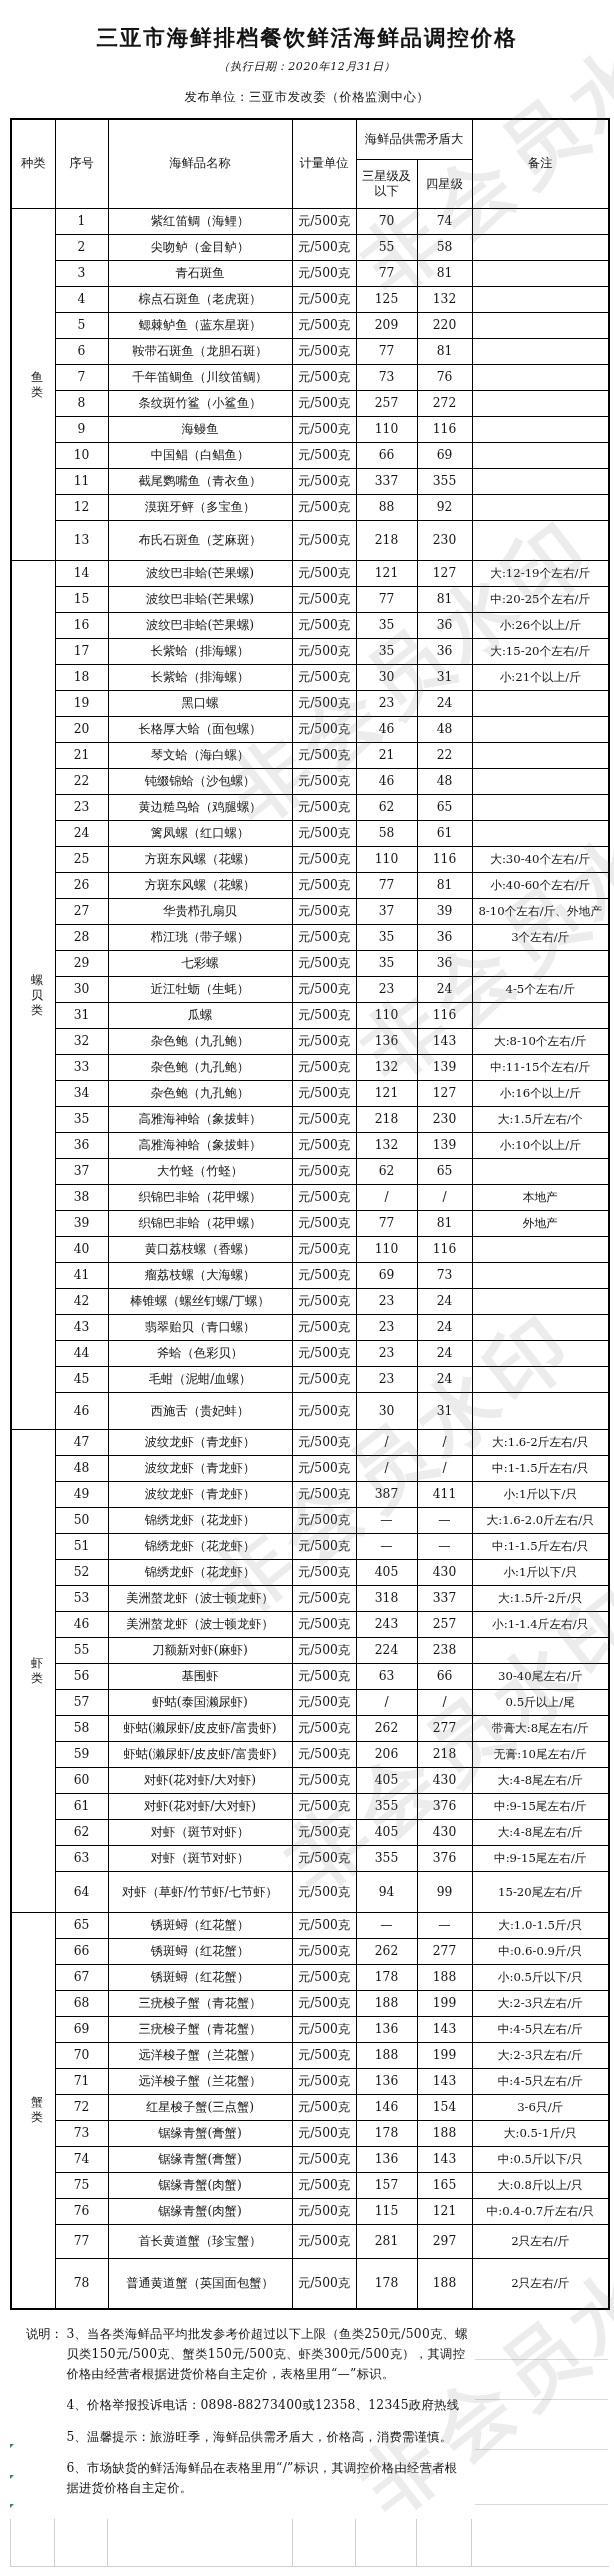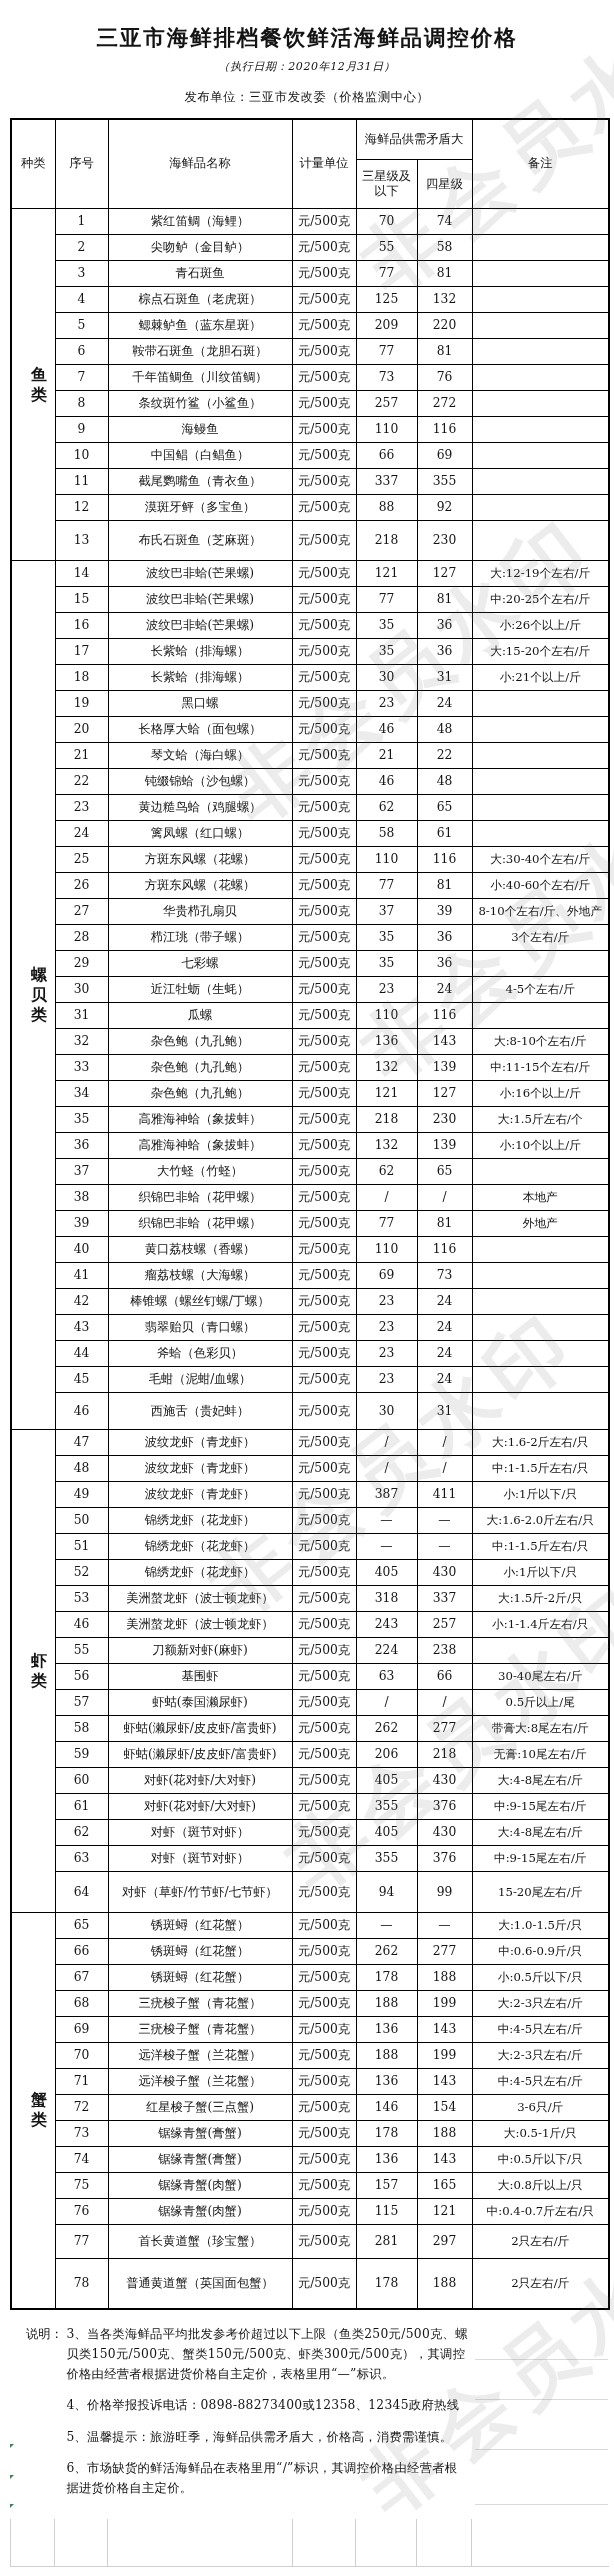--- a/index.html
+++ b/index.html
@@ -31,21 +31,21 @@
     vertical-align:middle;
     padding:0 2.3px;
     font-size:12.3px;
     font-weight:normal;
     overflow:hidden;
     line-height:1.25;
   }
   .price-table thead tr.h-row1{ height:41px; }
   .price-table thead tr.h-row2{ height:49px; }
   .price-table tbody tr{ height:26px; }
-  .price-table td.cat-cell{ font-size:16px; font-weight:700; letter-spacing:0.6px; padding:0 19px; }
+  .price-table td.cat-cell{ font-size:12px; font-weight:400; letter-spacing:0.6px; padding:0 19px; }
   .price-table td.remark-cell{ font-size:11.7px; }
   .price-table td.name-cell{ padding:0 1.8px; }
 
   
   .notes{ display:flex; margin:15px 0 0 26px; }
   .notes-label{ flex:0 0 auto; font-size:12.3px; line-height:1.6; }
   .notes-items{ width:403px; margin-left:3.5px; }
   .notes-items p{ margin:0 0 11.7px 0; font-size:12.3px; line-height:1.62; letter-spacing:0.3px; }
 
   

